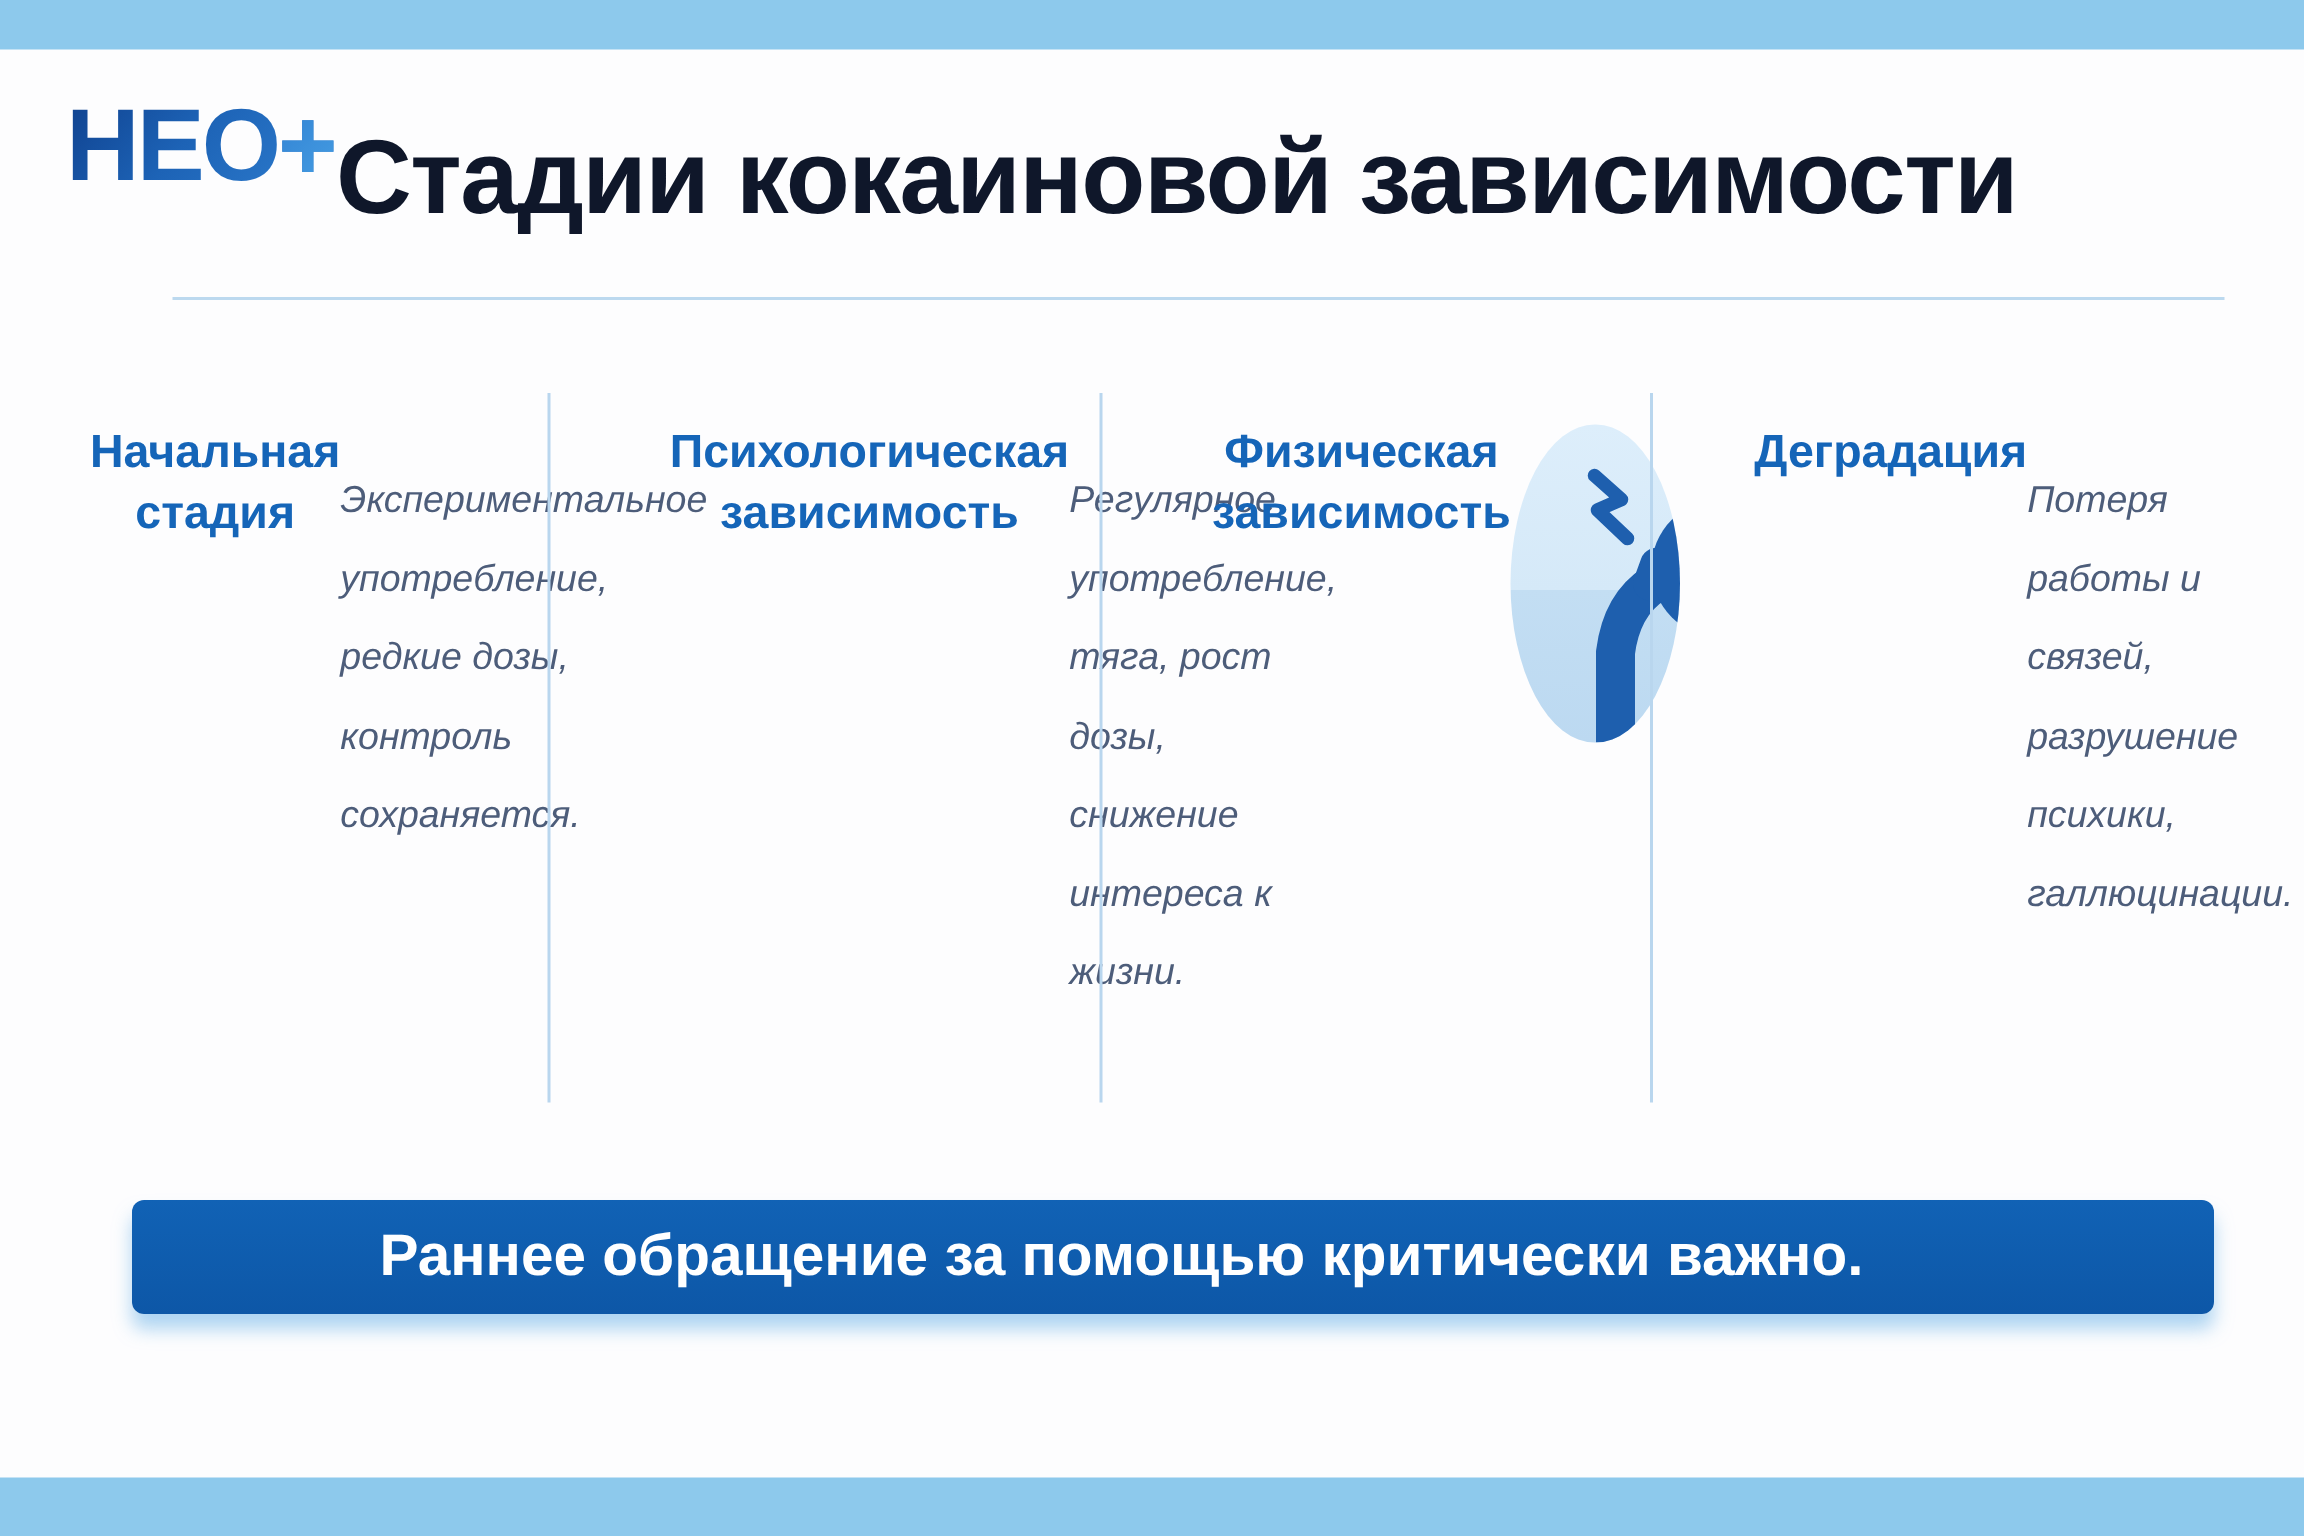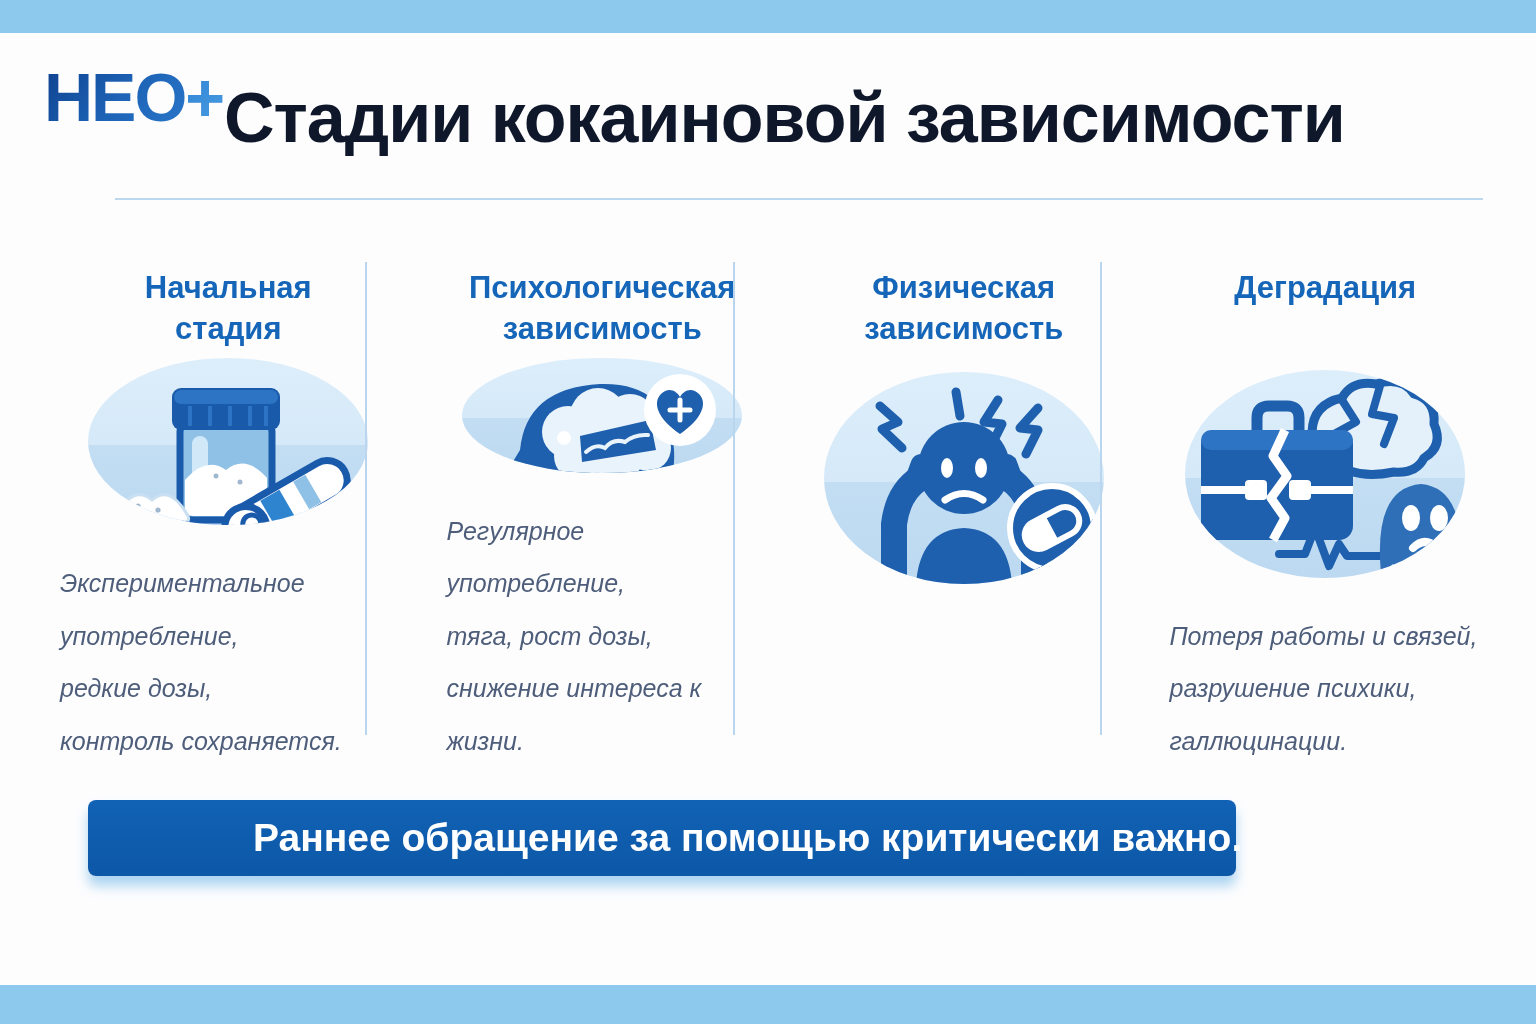--- a/index.html
+++ b/index.html
@@ -42,21 +42,21 @@
     display:flex;
   }
   .v-divider {
     position:absolute; top:0; width:2px; height:473px; background:#b9d6ee;
   }
   .v-divider.d1 { left:320px; }
   .v-divider.d2 { left:688px; }
   .v-divider.d3 { left:1055px; }
   .column {
     width:361.5px; padding:0 10px 0 40px;
-    display:flex; flex-direction:column;
+    display:flex; flex-direction:row;margin-top:13px;
   }
   .column.first { padding-left:15px; }
   .stage-title {
     height:96px; margin-top:6px;
     font-size:31px; font-weight:700; line-height:1.32;
     color:#1565b8; text-align:center; white-space:pre-line;
   }
   .icon-wrap {
     width:280px; height:212px; margin:8px auto 0 auto;
     border-radius:50%;
@@ -64,21 +64,21 @@
     overflow:hidden;
   }
   .icon-wrap svg { display:block; width:280px; height:212px; }
   .stage-desc {
     margin-top:32px;
     font-size:25px; line-height:2.1; color:#4d5d7a;
     white-space:pre-line;
     font-style:italic;
   }
   .banner {
-    position:absolute; left:88px; top:800px; width:1148px; height:76px;
+    position:absolute; left:88px; top:800px; width:1388px; height:76px;
     background:linear-gradient(180deg,#1162b5 0%,#0d57a7 100%);
     border-radius:8px;
     box-shadow:0 10px 12px rgba(130,190,235,0.65);
     display:flex; align-items:center;
   }
   .banner-text {
     padding-left:165px;
     font-size:39px; font-weight:700; color:#ffffff; white-space:nowrap;
   }
 </style>

